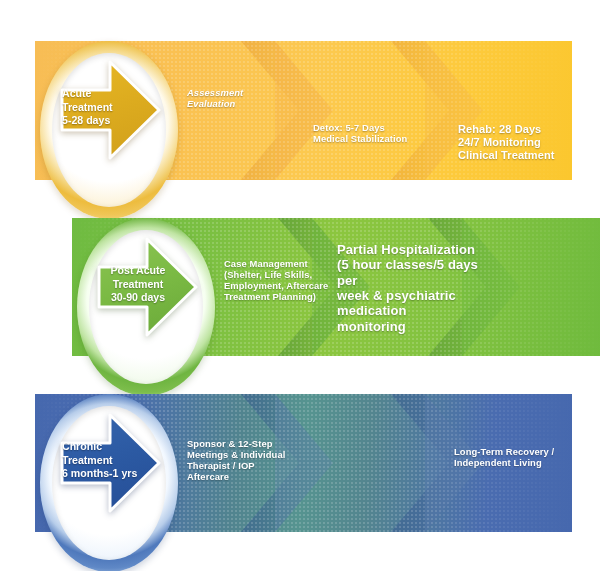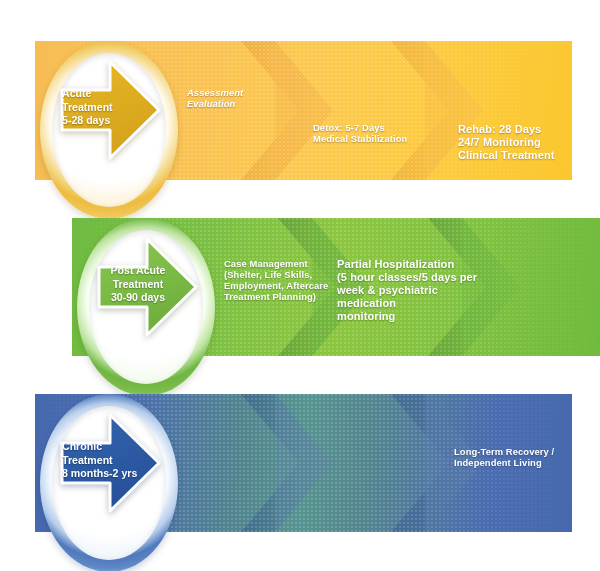--- a/index.html
+++ b/index.html
@@ -212,21 +212,21 @@
           <path d="M34,0 L92,69 L34,138 Z" fill="#72bb3f" opacity="0.5"></path>
         </svg>
       </div>
       <div class="dots fade-l"></div>
     </div>
 
     <div class="col" style="left:152px; top:40px; width:132px; font-size:9.4px;">Case Management
 (Shelter, Life Skills,
 Employment, Aftercare
 Treatment Planning)</div>
-    <div class="col" style="left:265px; top:40px; width:148px; font-size:11px;">Partial Hospitalization
+    <div class="col" style="left:265px; top:24px; width:148px; font-size:13px;">Partial Hospitalization
 (5 hour classes/5 days per
 week &amp; psychiatric medication
 monitoring</div>
 
     <div class="badge" style="left:5px; top:0px;text-align:center;">
       <div class="ring-outer" style="background:radial-gradient(circle at 50% 46%, #ffffff 0%, #ffffff 40%, #f6fff0 50%, #bfe4a2 61%, #6fb541 70%, #7cbd4b 78%, #b6e09c 88%, #e3f5d6 95%, #f3fbec 100%);
                   box-shadow:0 3px 7px rgba(50,90,25,0.22);"></div>
       <div class="ring-inner" style="background:radial-gradient(circle at 50% 40%, #ffffff 0%, #ffffff 62%, #f3fbee 82%, #e2f2d6 100%);"></div>
       <div class="arrow">
         <svg viewBox="0 0 112 106">
@@ -269,20 +269,24 @@
               <stop offset="1" stop-color="#2f4f8e" stop-opacity="0"></stop>
             </linearGradient>
           </defs>
           <path d="M0,0 L34,0 L92,69 L34,138 L0,138 L58,69 Z" fill="url(#bSh2)"></path>
           <path d="M34,0 L92,69 L34,138 Z" fill="#5a7fae" opacity="0.45"></path>
         </svg>
       </div>
       <div class="dots fade-l"></div>
     </div>
 
+    <div class="col" style="left:152px; top:44px; width:132px; font-size:9.4px;">Sponsor &amp; 12-Step
+Meetings &amp; Individual
+Therapist / IOP
+Aftercare</div>
     <div class="col" style="left:419px; top:52px; width:148px; font-size:9.4px;">Long-Term Recovery /
 Independent Living</div>
 
     <div class="badge" style="left:5px; top:0px;">
       <div class="ring-outer" style="background:radial-gradient(circle at 50% 46%, #ffffff 0%, #ffffff 40%, #f2f8ff 50%, #b7cdea 61%, #4f79bc 70%, #5f88c6 78%, #aec8e8 88%, #dceaf8 95%, #eff6fd 100%);
                   box-shadow:0 3px 7px rgba(25,50,100,0.22);"></div>
       <div class="ring-inner" style="background:radial-gradient(circle at 50% 40%, #ffffff 0%, #ffffff 62%, #f0f6fd 82%, #dae8f7 100%);"></div>
       <div class="arrow">
         <svg viewBox="0 0 112 106">
           <defs>
@@ -290,17 +294,17 @@
               <stop offset="0" stop-color="#3565ae"></stop>
               <stop offset="0.55" stop-color="#2c5aa3"></stop>
               <stop offset="1" stop-color="#27519a"></stop>
             </linearGradient>
           </defs>
           <path d="M9,33 L57,33 L57,5 L106,53 L57,101 L57,73 L9,73 Z" fill="url(#arrB)" stroke="#ffffff" stroke-width="3" stroke-linejoin="round" style="filter:drop-shadow(0 2px 3px rgba(15,35,80,0.32))"></path>
         </svg>
       </div>
       <div class="badge-label">Chronic
 Treatment
-8 months-2 yrs</div>
+6 months-1 yrs</div>
     </div>
   </div>
 
 </div>
 
 </body></html>

